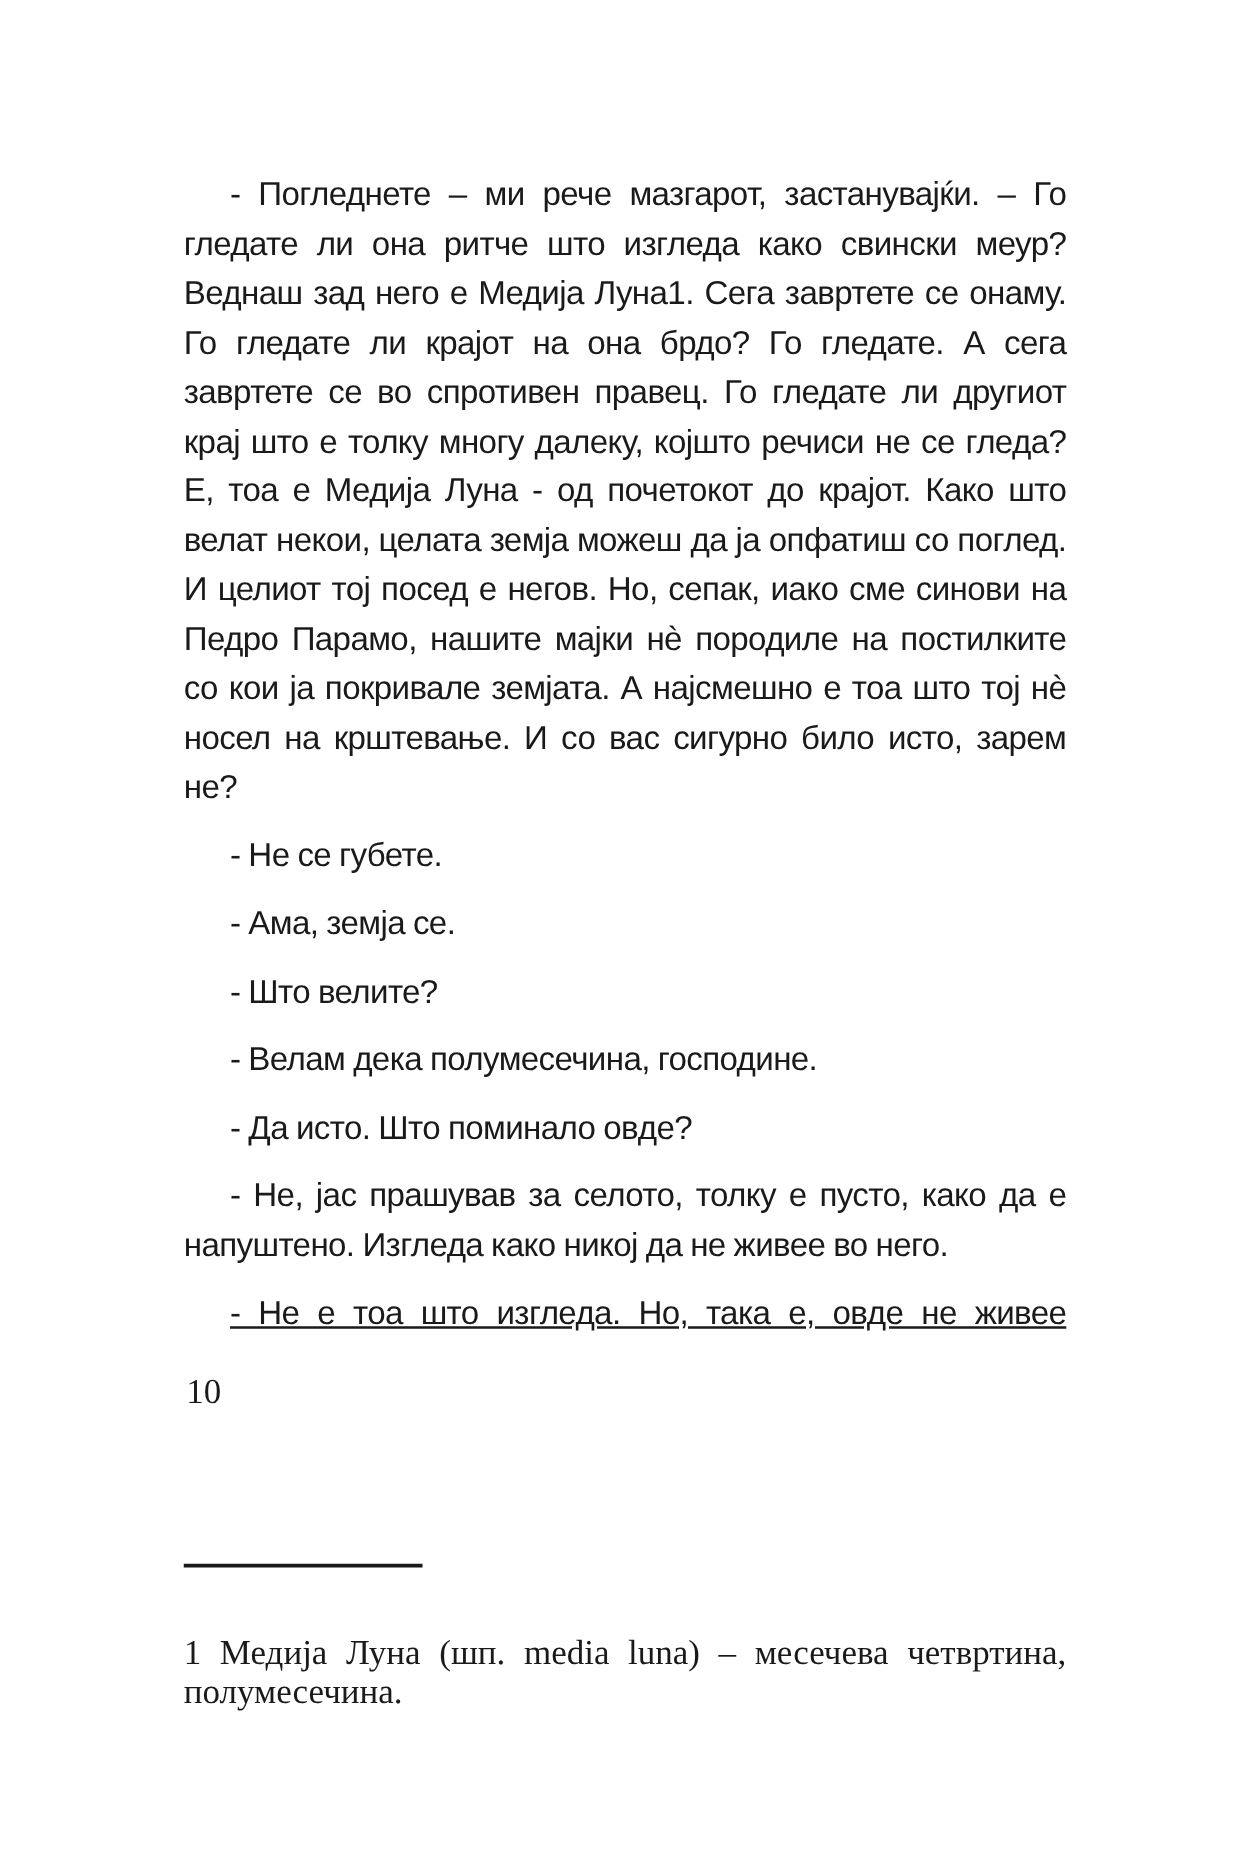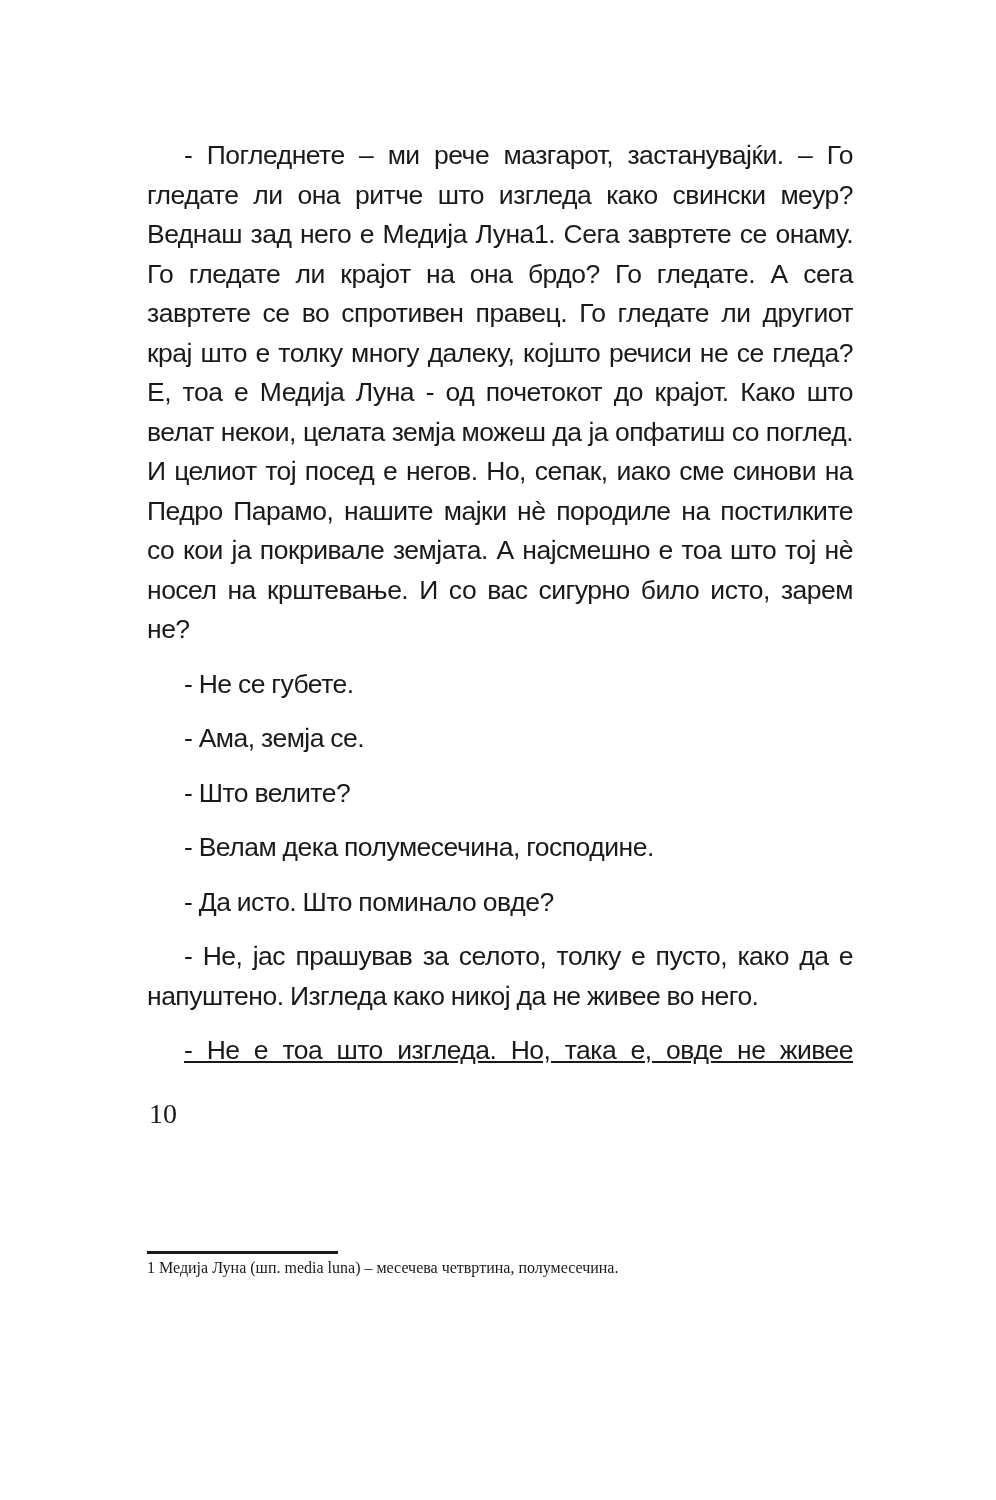--- a/index.html
+++ b/index.html
@@ -41,24 +41,24 @@
       position: absolute;
       left: 147px;
       top: 1251px;
       width: 191px;
       height: 0;
       border-top: 3px solid #1a1a1a;
     }
     .footnote {
       position: absolute;
       left: 147px;
-      top: 1252px;
+      top: 1307px;
       width: 706px;
       font-family: "Liberation Serif", "DejaVu Serif", serif;
-      font-size: 16px;
+      font-size: 28px;
       line-height: 31px;
       text-align: justify;
       margin: 0;
     }
     .page-number {
       position: absolute;
       left: 149px;
       top: 1044px;
       top: 1046px;
       font-family: "Liberation Serif", "DejaVu Serif", serif;

